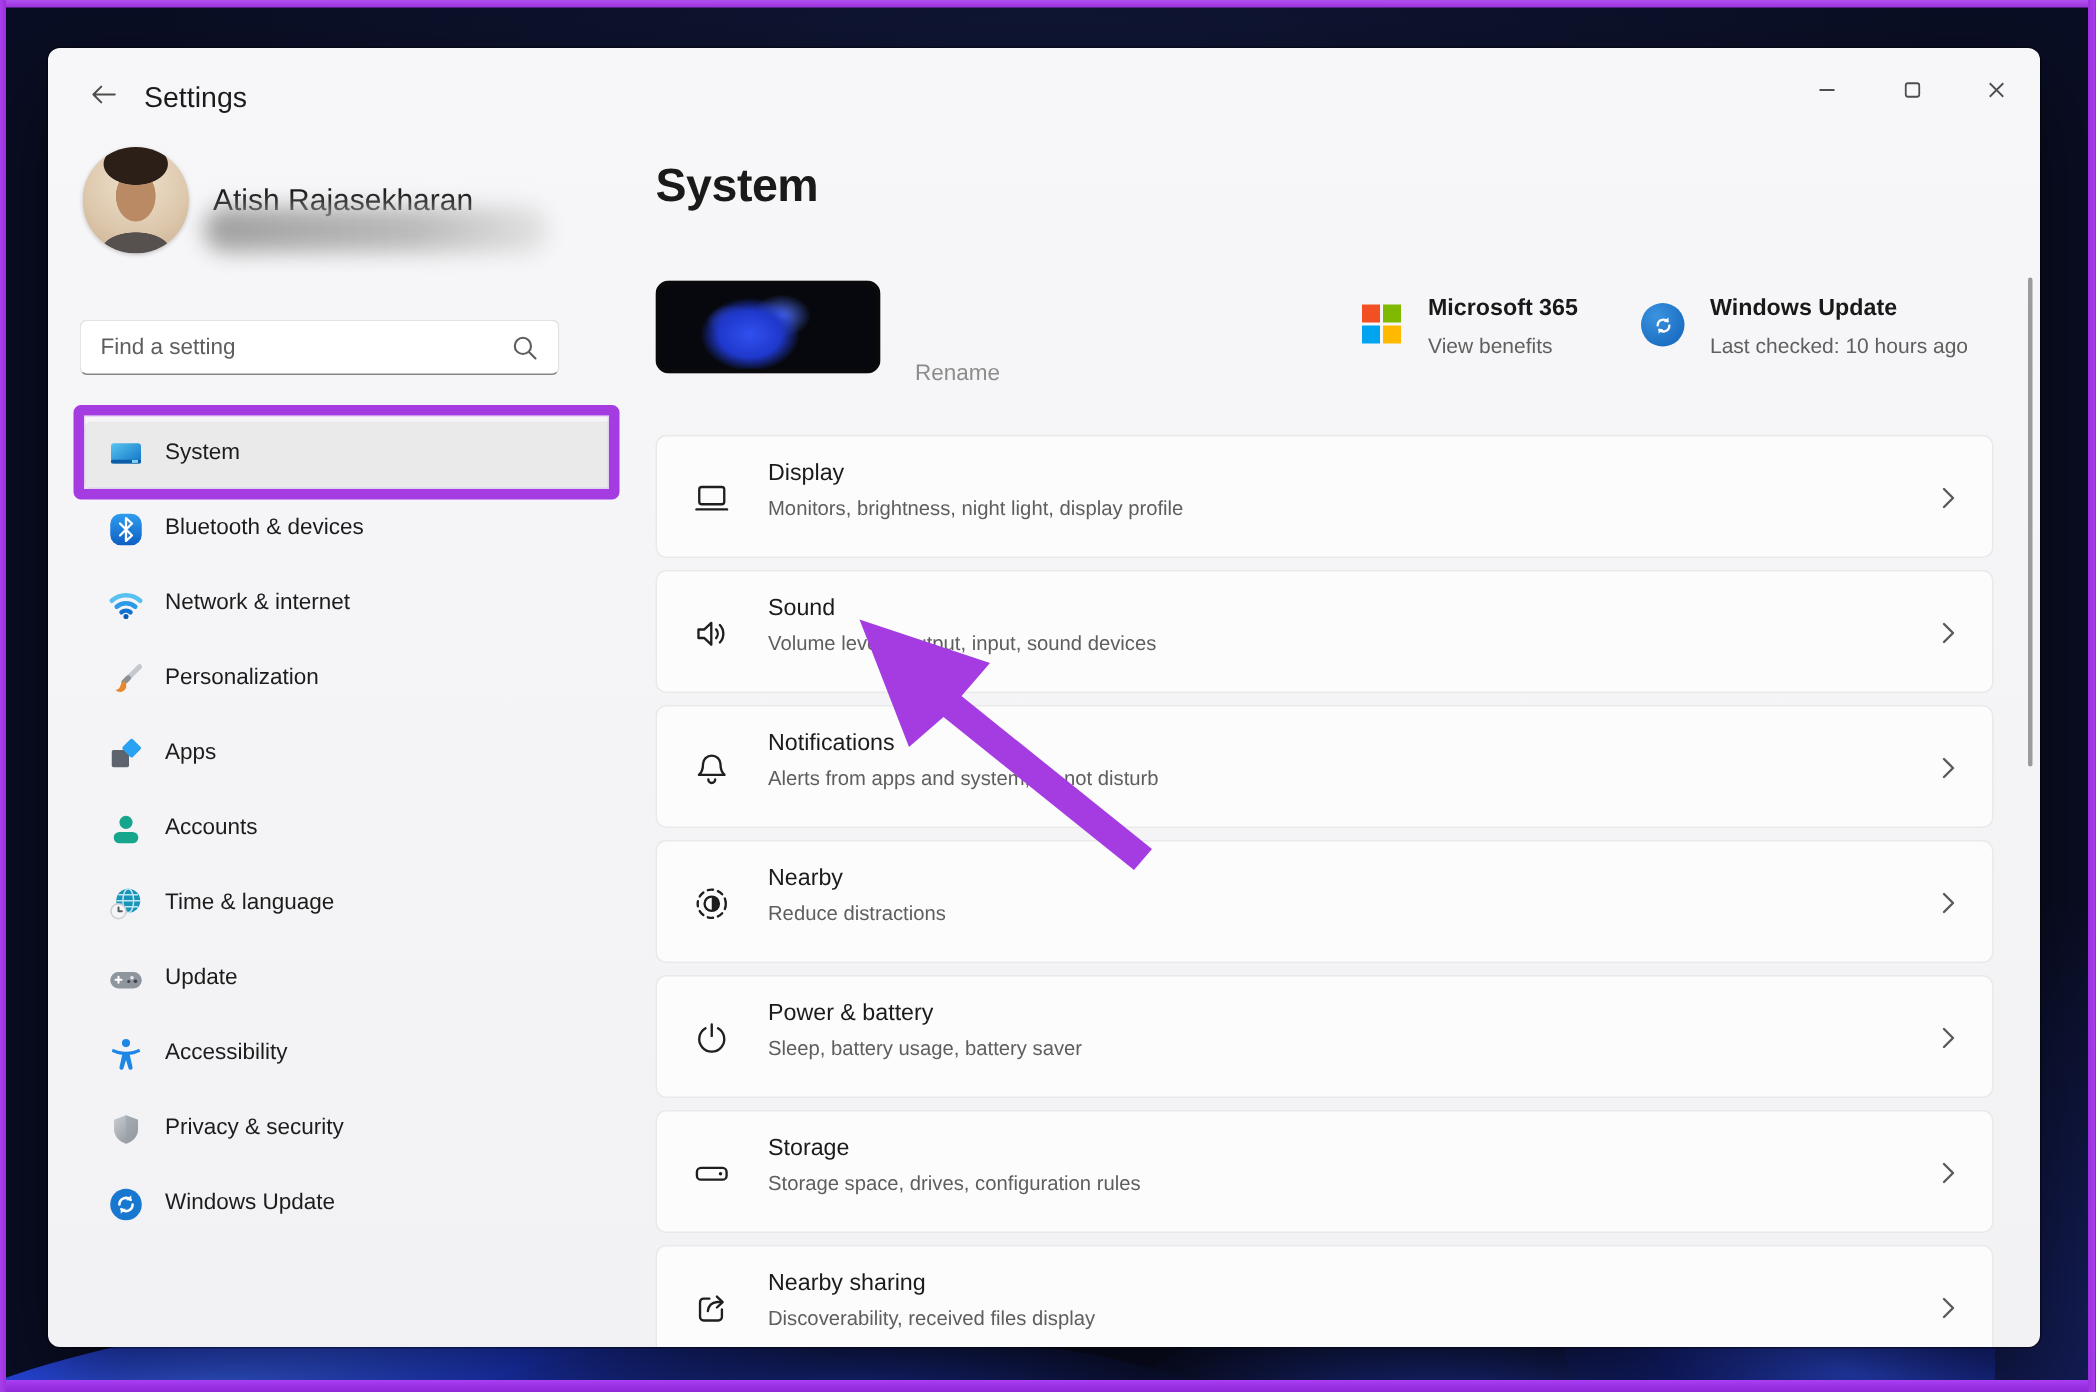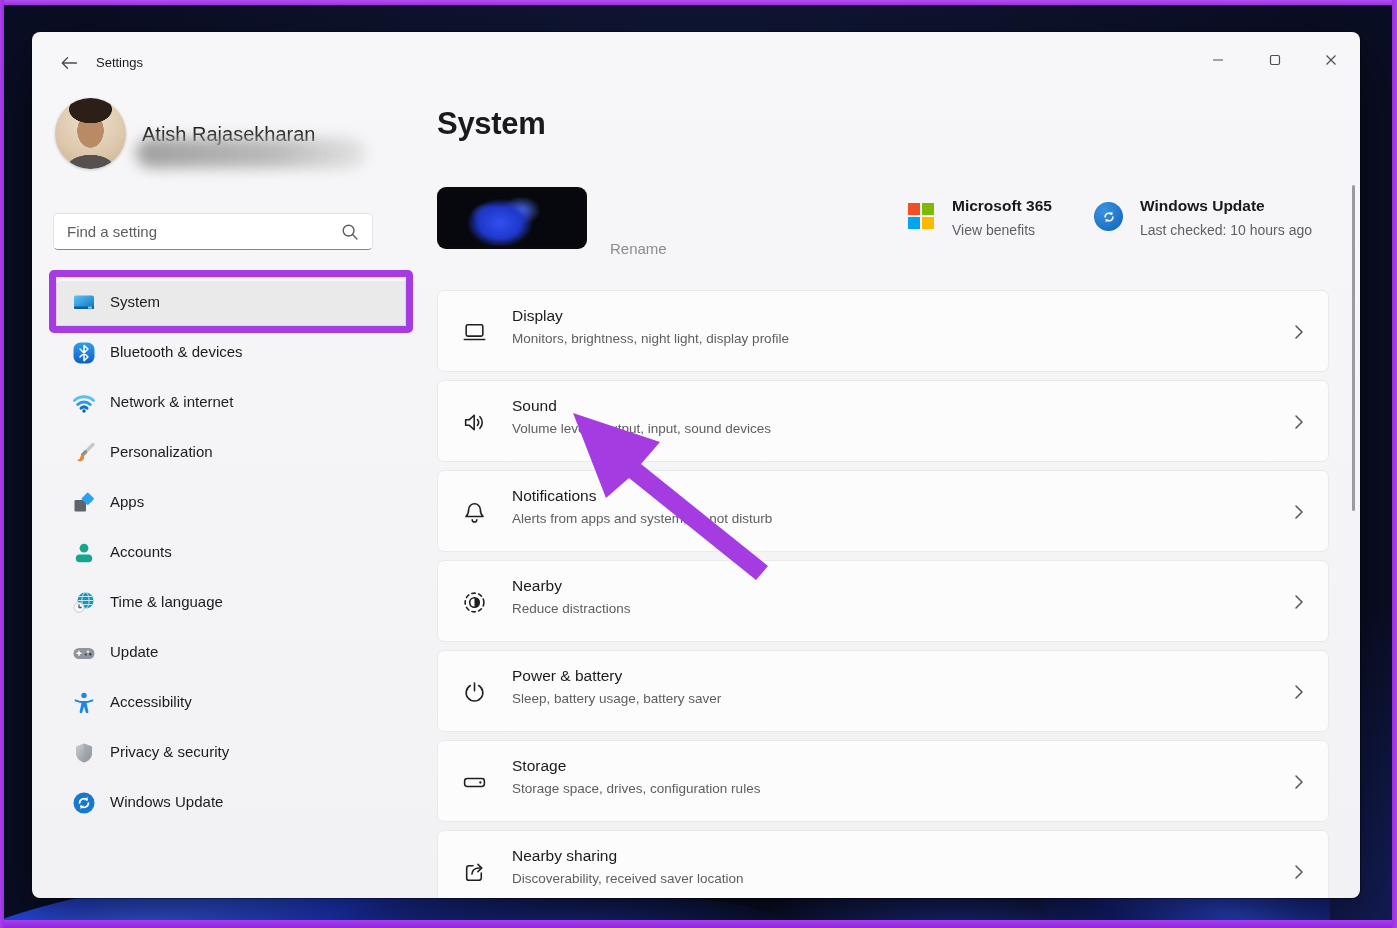--- a/index.html
+++ b/index.html
@@ -29,21 +29,21 @@
   .frame-right { left:1392px; top:0; width:5px; height:928px; background:linear-gradient(90deg,#9c31dd,#a83eec); }
 
   
   .window { position:absolute; left:32px; top:32px; width:1328px; height:866px; z-index:5;
       background:linear-gradient(180deg,#f7f7f9 0%, #f2f2f4 100%);
       border-radius:8px; overflow:hidden;
       box-shadow:0 0 0 1px rgba(0,0,0,.4), 0 24px 60px rgba(0,0,0,.55); }
 
   
   .back-btn { position:absolute; left:22px; top:18px; width:30px; height:26px; display:flex; align-items:center; justify-content:center; border-radius:4px; }
-  .win-title { position:absolute; left:64px; top:23px; font-size:13px; color:#1b1b1b; }
+  .win-title { position:absolute; left:64px; top:23px; font-size:19px; color:#1b1b1b; }
   .caption-btn { position:absolute; top:12px; width:44px; height:32px; display:flex; align-items:center; justify-content:center; }
   .btn-min { left:1164px; } .btn-max { left:1221px; } .btn-close { left:1277px; }
 
   
   .avatar { position:absolute; left:23px; top:66px; width:71px; height:71px; border-radius:50%;
       background:
         radial-gradient(ellipse 34px 22px at 50% 16%, #2b1f17 62%, rgba(0,0,0,0) 64%),
         radial-gradient(ellipse 36px 19px at 50% 97%, #56504e 62%, rgba(0,0,0,0) 64%),
         radial-gradient(ellipse 21px 27px at 50% 46%, #b98a63 62%, rgba(0,0,0,0) 64%),
         radial-gradient(circle at 50% 30%, #efe0cd 0%, #dcc7ab 60%, #c7ab8c 100%);
@@ -367,21 +367,21 @@
         </svg>
     </div>
 
     <div class="card" style="top:798px">
       <svg class="card-ic" viewBox="0 0 24 24" fill="none" stroke="#1f1f1f" stroke-width="1.5" stroke-linecap="round" stroke-linejoin="round">
         <path d="M10.5 5.5H6.8A2.3 2.3 0 0 0 4.5 7.8v9.4a2.3 2.3 0 0 0 2.3 2.3h9.4a2.3 2.3 0 0 0 2.3-2.3v-4.7"></path>
         <path d="M9.5 13.5c.4-3.4 2.6-5.5 6-5.8h2"></path>
         <path d="M15.3 4.2L19 7.7l-3.7 3.5"></path>
       </svg>
       <div class="card-title">Nearby sharing</div>
-      <div class="card-sub">Discoverability, received saver location</div>
+      <div class="card-sub">Discoverability, received files display</div>
       <svg class="chevron" width="14" height="20" viewBox="0 0 14 20">
           <path d="M4 4l6 6-6 6" fill="none" stroke="#5a5a5a" stroke-width="1.6" stroke-linecap="round" stroke-linejoin="round"></path>
         </svg>
     </div>
 
     <div class="scrollbar"></div>
   </div>
 
   <div class="anno-box"></div>
   <svg class="anno-arrow" width="1397" height="928" viewBox="0 0 1397 928">

